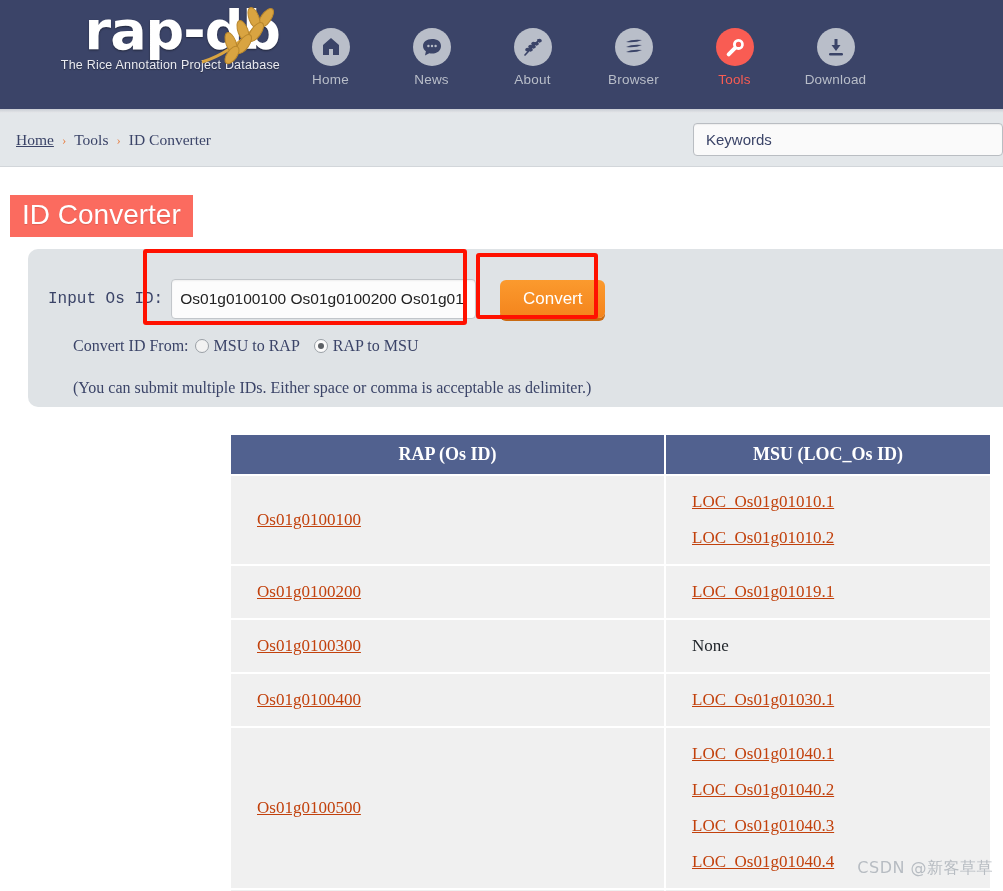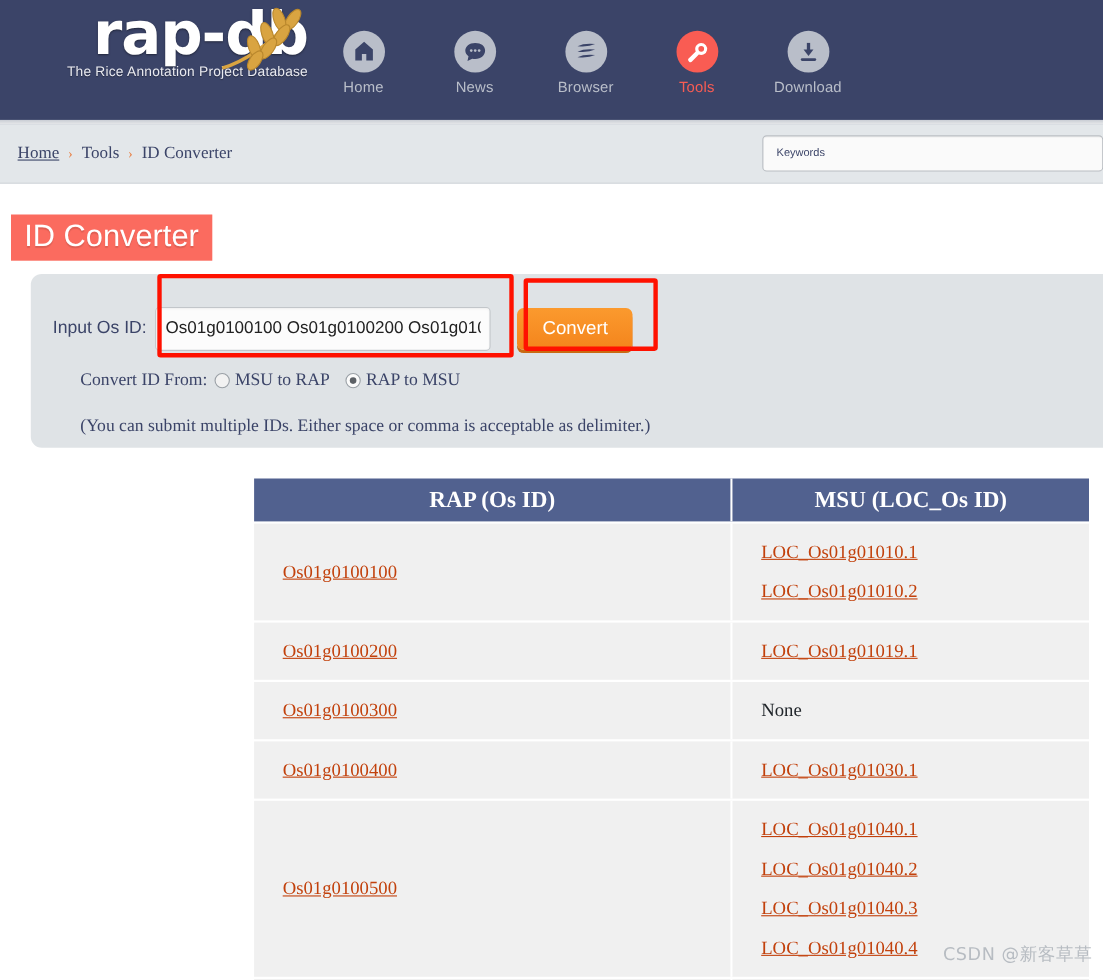--- a/index.html
+++ b/index.html
@@ -99,21 +99,21 @@
     width:310px; height:33px;
     background:#fafafa;
     border:1px solid #b9bdc2;
     border-radius:4px;
     display:flex; align-items:center;
     padding:0 10px;
     box-shadow:inset 0 1px 1px rgba(0,0,0,.05);
   }
   #searchbox input{
     border:none; outline:none; background:transparent;
-    font-size:10px; color:#3b4468; width:100%;
+    font-size:15px; color:#3b4468; width:100%;
     font-family:"Liberation Sans", sans-serif;
   }
   #searchbox input::placeholder{ color:#3b4468; opacity:1; }
 
   
   #page-title{
     display:inline-block;
     margin:28px 0 0 10px;
     background:#fb6b5f;
     color:#ffffff;
@@ -131,21 +131,21 @@
     width:990px; height:158px;
     background:#dfe3e6;
     border-radius:10px;
   }
   #form-row{
     position:absolute; left:20px; top:30px;
     display:flex; align-items:center;
   }
   .form-label{
     font-size:16px; color:#3b4468;
-    font-family:Liberation Sans, sans-serif;
+    font-family:Liberation Mono, monospace;
   }
   #id-input{
     width:305px; height:40px;
     margin-left:8px;
     border:1px solid #c2c6ca;
     border-radius:4px;
     background:#fcfcfc;
     font-size:15.5px; color:#222;
     padding:0 8px;
     outline:none;
@@ -215,21 +215,21 @@
     position:absolute;
     left:231px; top:433px;
     width:759px;
     border-collapse:separate;
     border-spacing:0 2px;
     font-family:"Liberation Serif", serif;
   }
   #results th{
     background:#51618f;
     color:#ffffff;
-    font-size:21px;
+    font-size:18px;
     font-weight:bold;
     height:39px;
     text-align:center;
     border-right:2px solid #ffffff;
   }
   #results th:last-child{ border-right:none; }
   #results td{
     background:#f0f0f0;
     vertical-align:middle;
     padding:8px 0 8px 26px;
@@ -298,20 +298,37 @@
         <svg width="24" height="24" viewBox="0 0 24 24">
           <path fill="#3b4468" d="M12 4 C6.5 4 3 7.2 3 11 c0 2.1 1.1 4 2.9 5.2 L5 20.5 l4.3-2.2 c.9.2 1.8.3 2.7.3 5.5 0 9-3.2 9-7.6 S17.5 4 12 4Z"></path>
           <circle cx="8.4" cy="11" r="1.2" fill="#b9bec9"></circle>
           <circle cx="12" cy="11" r="1.2" fill="#b9bec9"></circle>
           <circle cx="15.6" cy="11" r="1.2" fill="#b9bec9"></circle>
         </svg>
       </span>
       <span class="nav-label">News</span>
     </div>
 
+    <div class="nav-item">
+      <span class="nav-icon">
+        <svg width="24" height="24" viewBox="0 0 24 24">
+          <g stroke="#3b4468" stroke-width="1.7" fill="none" stroke-linecap="round">
+            <path d="M4 20 L18 5"></path>
+            <path d="M17 5 q3-1 3 1 q-2 2-3-1Z" fill="#3b4468"></path>
+            <path d="M14 8 q3-1 3 1 q-2 2-3-1Z" fill="#3b4468"></path>
+            <path d="M14 8 q-3-1-3 1 q2 2 3-1Z" fill="#3b4468"></path>
+            <path d="M11 11 q3-1 3 1 q-2 2-3-1Z" fill="#3b4468"></path>
+            <path d="M11 11 q-3-1-3 1 q2 2 3-1Z" fill="#3b4468"></path>
+            <path d="M8 14 q3-1 3 1 q-2 2-3-1Z" fill="#3b4468"></path>
+            <path d="M8 14 q-3-1-3 1 q2 2 3-1Z" fill="#3b4468"></path>
+          </g>
+        </svg>
+      </span>
+      <span class="nav-label">About</span>
+    </div>
 
     <div class="nav-item">
       <span class="nav-icon">
         <svg width="24" height="24" viewBox="0 0 24 24">
           <g fill="#3b4468">
             <path d="M4 7 q6-3 16-2 q-6 3-16 2Z"></path>
             <path d="M4 12 q6-3 16-2 q-6 3-16 2Z"></path>
             <path d="M4 17 q6-3 16-2 q-6 3-16 2Z"></path>
           </g>
         </svg>

